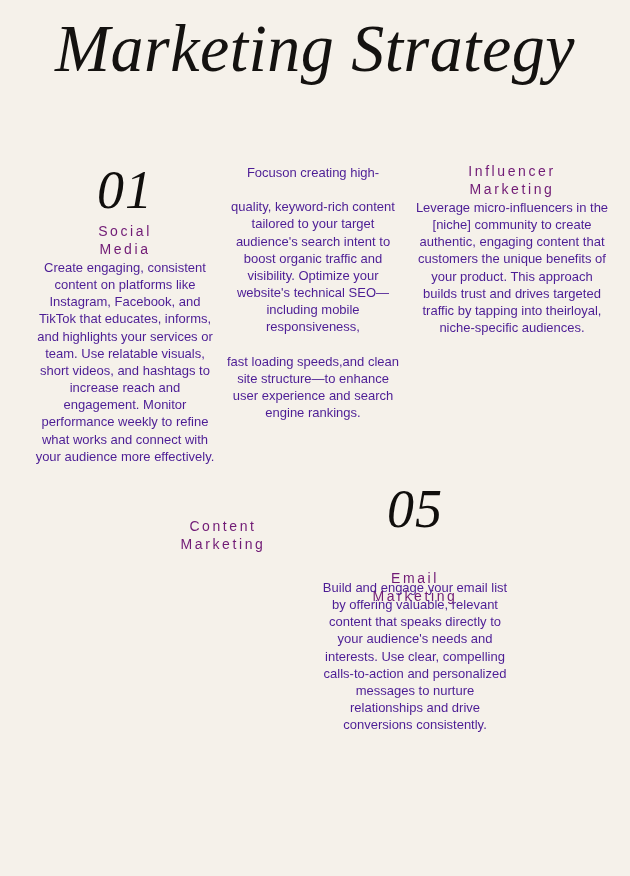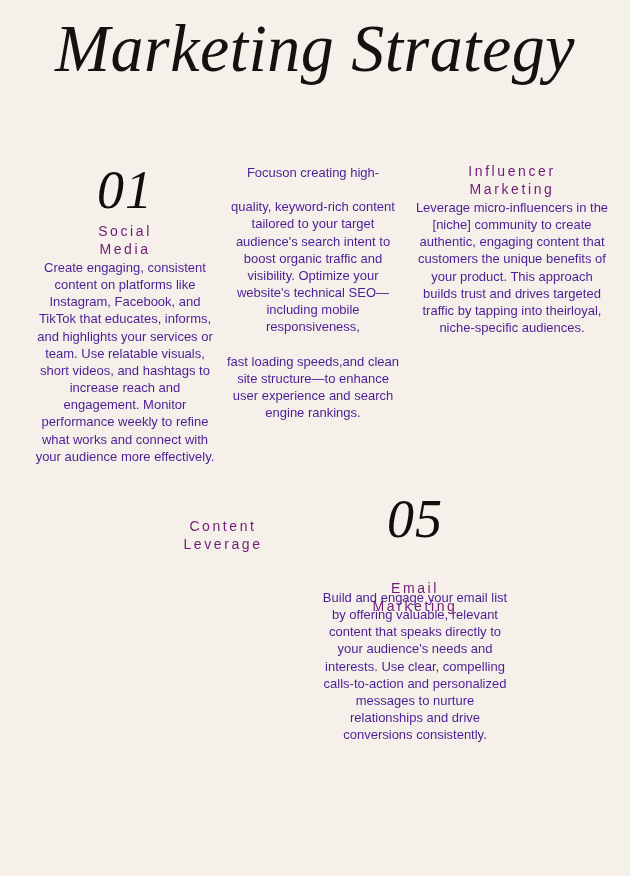--- a/index.html
+++ b/index.html
@@ -76,21 +76,21 @@
     margin-top: 1px;
   }
 
   
   #item-01 { left: 32px;  top: 163px; width: 186px; }
   #item-02 { left: 226px; top: 163px; width: 174px; }
   #item-03 { left: 414px; top: 163px; width: 196px; }
 
   
   #item-04 { left: 130px; top: 518px; width: 186px; }
-  #item-05 { left: 322px; top: 492px; width: 186px; }
+  #item-05 { left: 322px; top: 482px; width: 186px; }
 
   
   #item-05 .item-number { margin-bottom: 34px; }
   #item-05 .item-body { margin-top: -26px; }
 </style>
 </head>
 <body>
 
 <div class="poster">
 
@@ -112,21 +112,21 @@
   </div>
 
   <div class="item" id="item-03">
     <div class="item-heading">Influencer
 Marketing</div>
     <div class="item-body">Leverage micro-influencers in the [niche] community to create authentic, engaging content that customers the unique benefits of your product. This approach builds trust and drives targeted traffic by tapping into theirloyal, niche-specific audiences.</div>
   </div>
 
   <div class="item" id="item-04">
     <div class="item-heading">Content
-Leverage</div>
+Marketing</div>
   </div>
 
   <div class="item" id="item-05">
     <div class="item-number">05</div>
     <div class="item-heading">Email
 Marketing</div>
     <div class="item-body">Build and engage your email list by offering valuable, relevant content that speaks directly to your audience's needs and interests. Use clear, compelling calls-to-action and personalized messages to nurture relationships and drive conversions consistently.</div>
   </div>
 
 </div>

